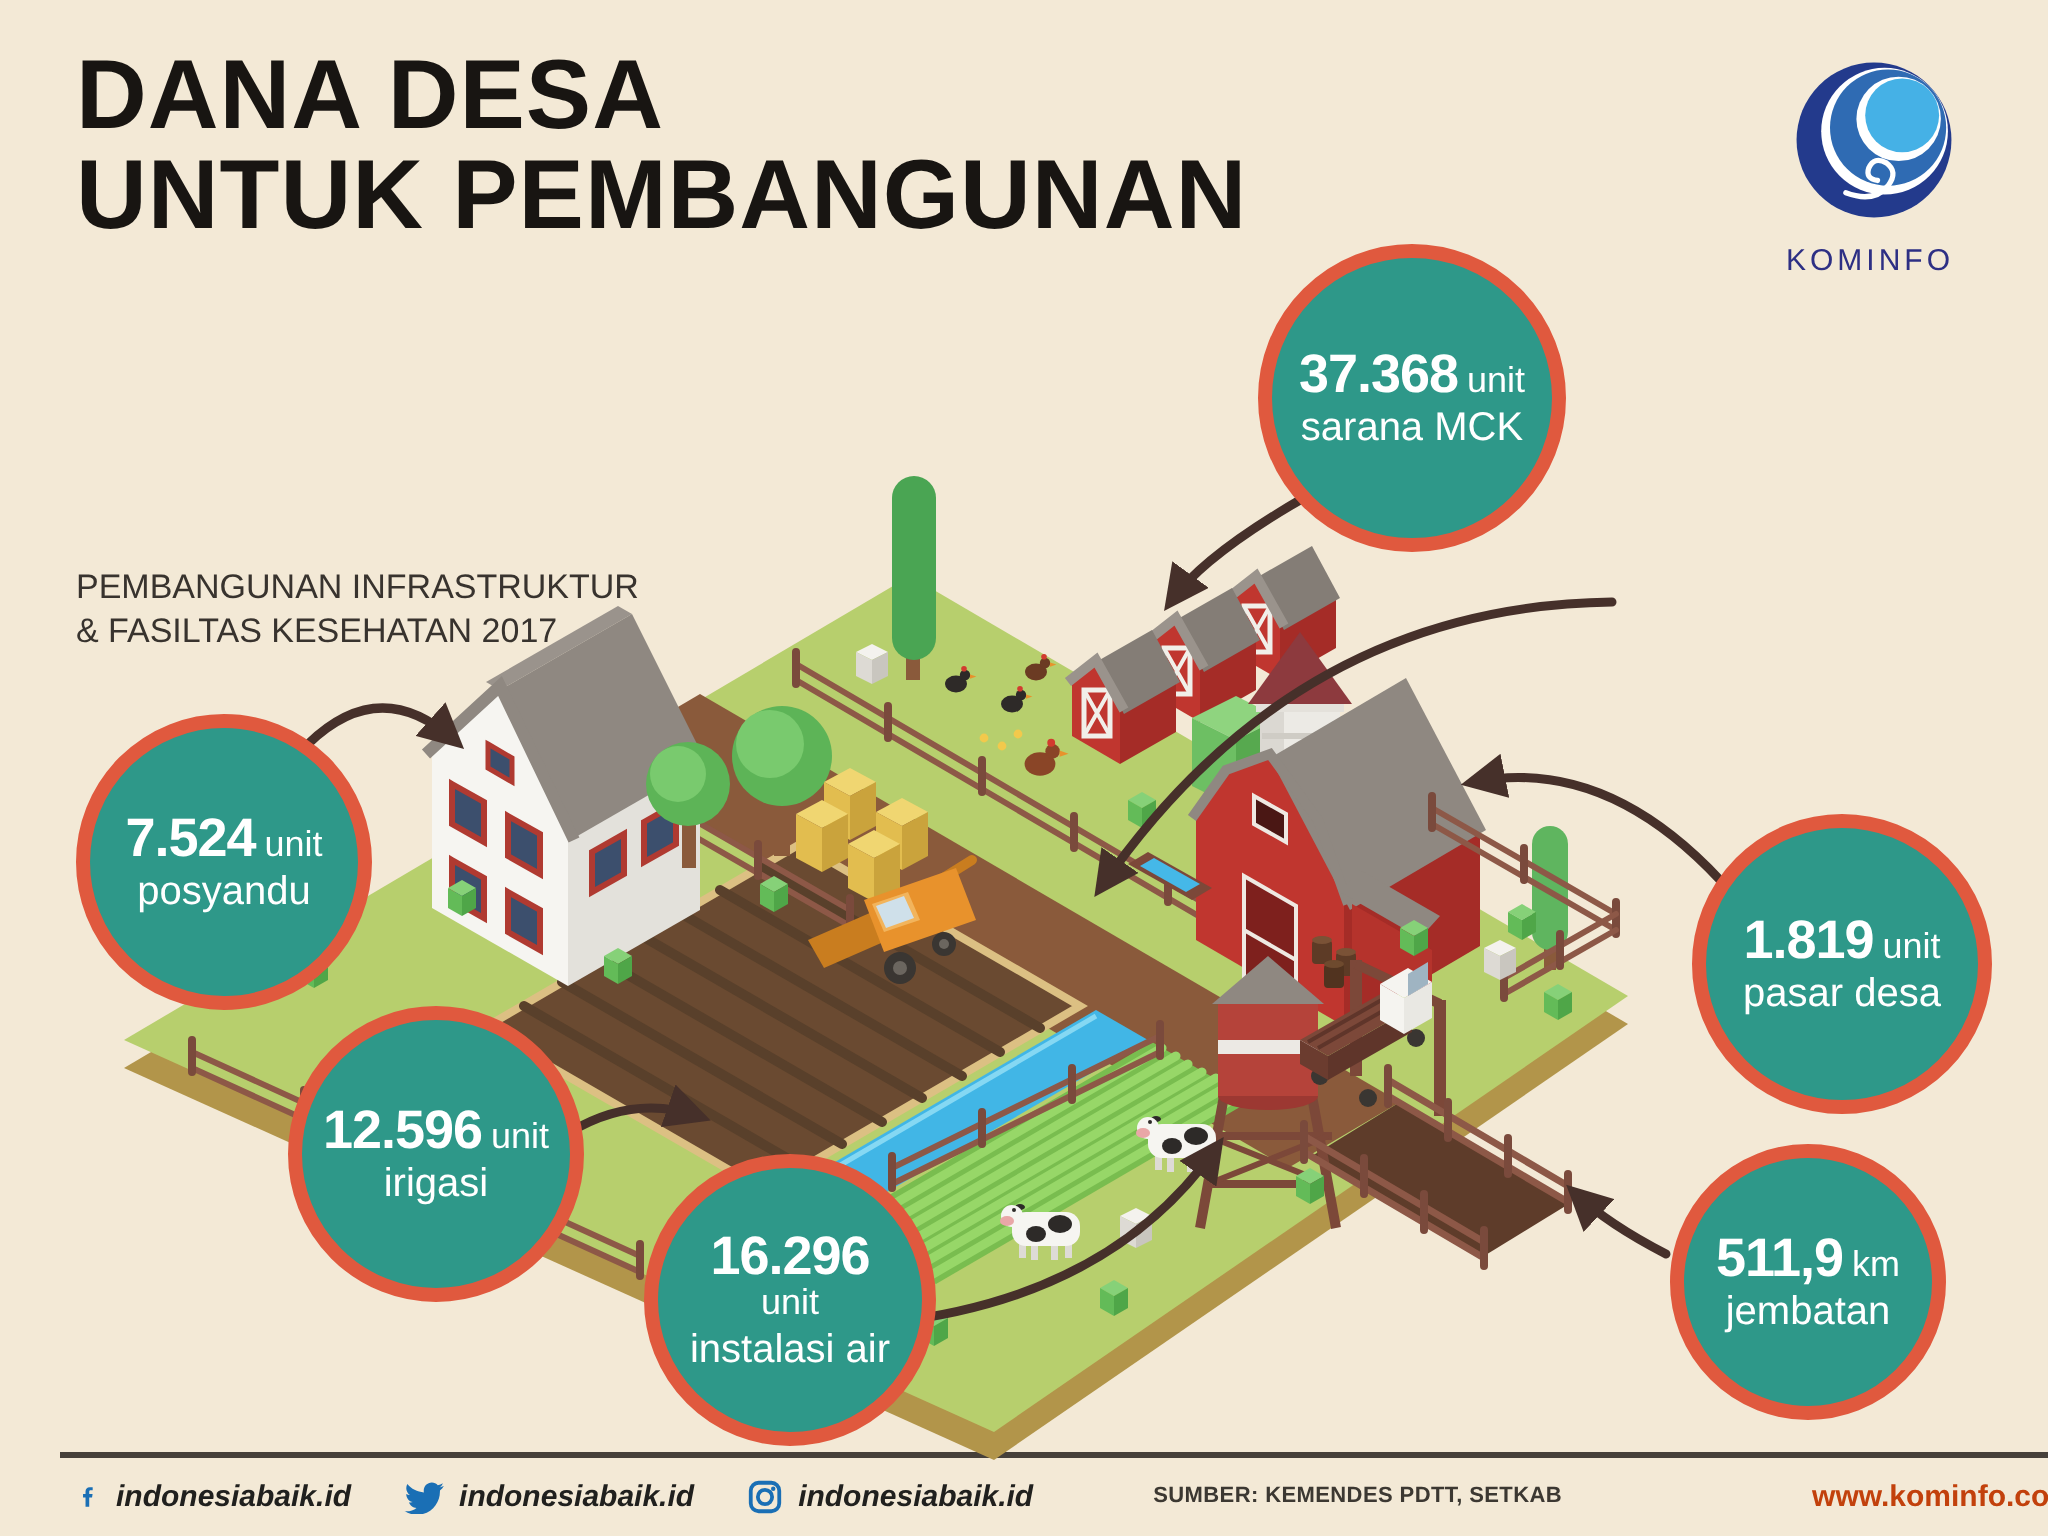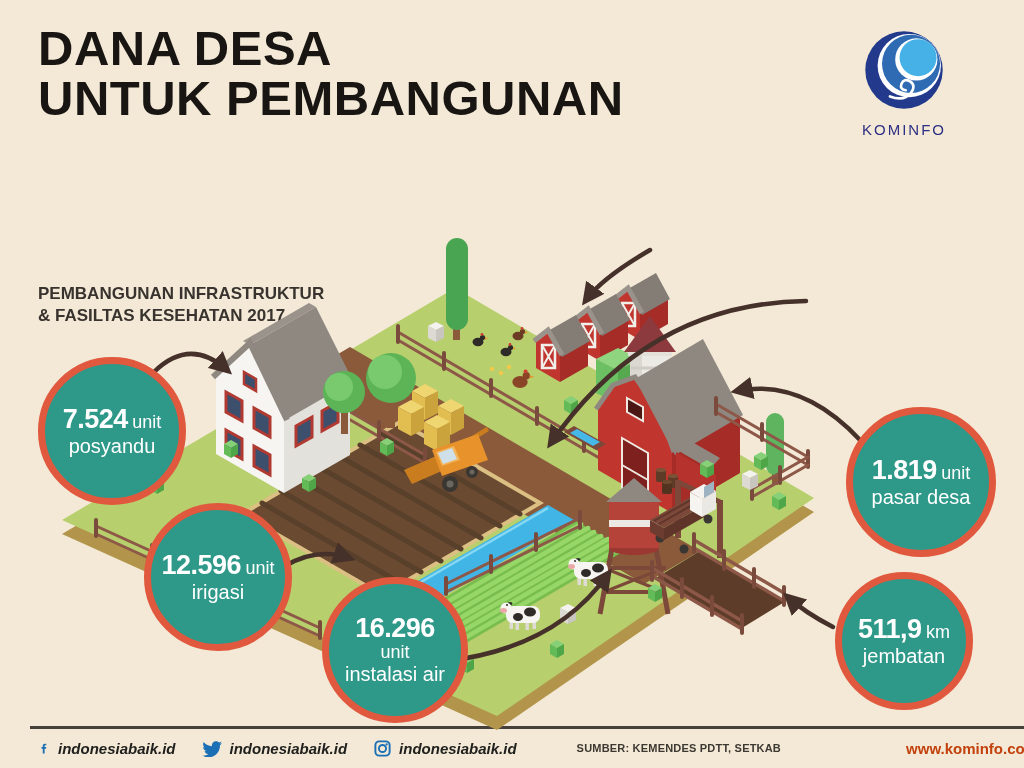--- a/index.html
+++ b/index.html
@@ -2,23 +2,23 @@
 <html style="--c-bg: #f3e9d6; --c-ink: #181512; --c-body: #3f3b35; --c-teal: #2e9889; --c-ring: #e0593e; --c-arrow: #46302a; --c-blue: #1a6fb5; --c-navy: #2d2f84; --c-rule: #46403a;"><head>
 <meta charset="utf-8">
 <style>
   html,body{margin:0;padding:0;}
   .page{position:relative;width:1024px;height:768px;background:var(--c-bg,#f3e9d6);
         font-family:"Liberation Sans",sans-serif;overflow:hidden;padding-left:48px;}
   .title{position:absolute;left:38px;top:24px;font-size:49px;line-height:1.02;
          font-weight:bold;color:var(--c-ink,#181512);letter-spacing:.5px;}
   .intro{position:absolute;left:38px;top:140px;width:540px;font-size:18.5px;line-height:1.36;
          color:var(--c-body,#3f3b35);}
-  .subtitle{position:absolute;left:38px;top:283px;font-size:17px;font-weight:bold;line-height:1.3;
+  .subtitle{position:absolute;left:38px;top:283px;font-size:17px;font-weight:normal;line-height:1.3;
             color:#38332e;}
-  .logo{position:absolute;left:852px;top:26px;width:104px;text-align:center;}
+  .logo{position:absolute;left:893px;top:26px;width:104px;}
   .logo-label{margin-top:3px;font-size:15px;letter-spacing:2px;color:var(--c-navy,#2d2f84);}
   .farm-svg{position:absolute;left:0;top:0;z-index:1;}
   .stat{position:absolute;z-index:2;box-sizing:border-box;border-radius:50%;
         background:var(--c-teal,#2e9889);border:7px solid var(--c-ring,#e0593e);
         display:flex;flex-direction:column;align-items:center;justify-content:center;
         text-align:center;color:#fff;}
   .stat .content{max-width:132px;}
   .stat.s6 .content{max-width:112px;}
   .stat .l1{line-height:1.05;}
   .stat .v{font-size:27px;font-weight:bold;letter-spacing:-.5px;}
@@ -344,20 +344,26 @@
       <path d="M650,250 Q602,278 586,300" marker-end="url(#ah)"></path>
       <path d="M806,301 Q648,303 551,443" marker-end="url(#ah)"></path>
       <path d="M154,372 Q190,337 227,370" marker-end="url(#ah)"></path>
       <path d="M860,440 Q802,378 737,391" marker-end="url(#ah)"></path>
       <path d="M285,566 Q317,547 349,558" marker-end="url(#ah)"></path>
       <path d="M447,661 Q556,648 608,574" marker-end="url(#ah)"></path>
       <path d="M833,627 Q804,612 788,597" marker-end="url(#ah)"></path>
     </g>
   </svg>
 
+  <div class="stat s1">
+    <div class="content">
+        <div class="l1"><span class="v">37.368</span> <span class="u">unit</span></div>
+    <div class="lbl">sarana MCK</div>
+      </div>
+  </div>
   <div class="stat s3">
     <div class="content">
         <div class="l1"><span class="v">7.524</span> <span class="u">unit</span></div>
     <div class="lbl">posyandu</div>
       </div>
   </div>
   <div class="stat s4">
     <div class="content">
         <div class="l1"><span class="v">1.819</span> <span class="u">unit</span></div>
     <div class="lbl">pasar desa</div>

